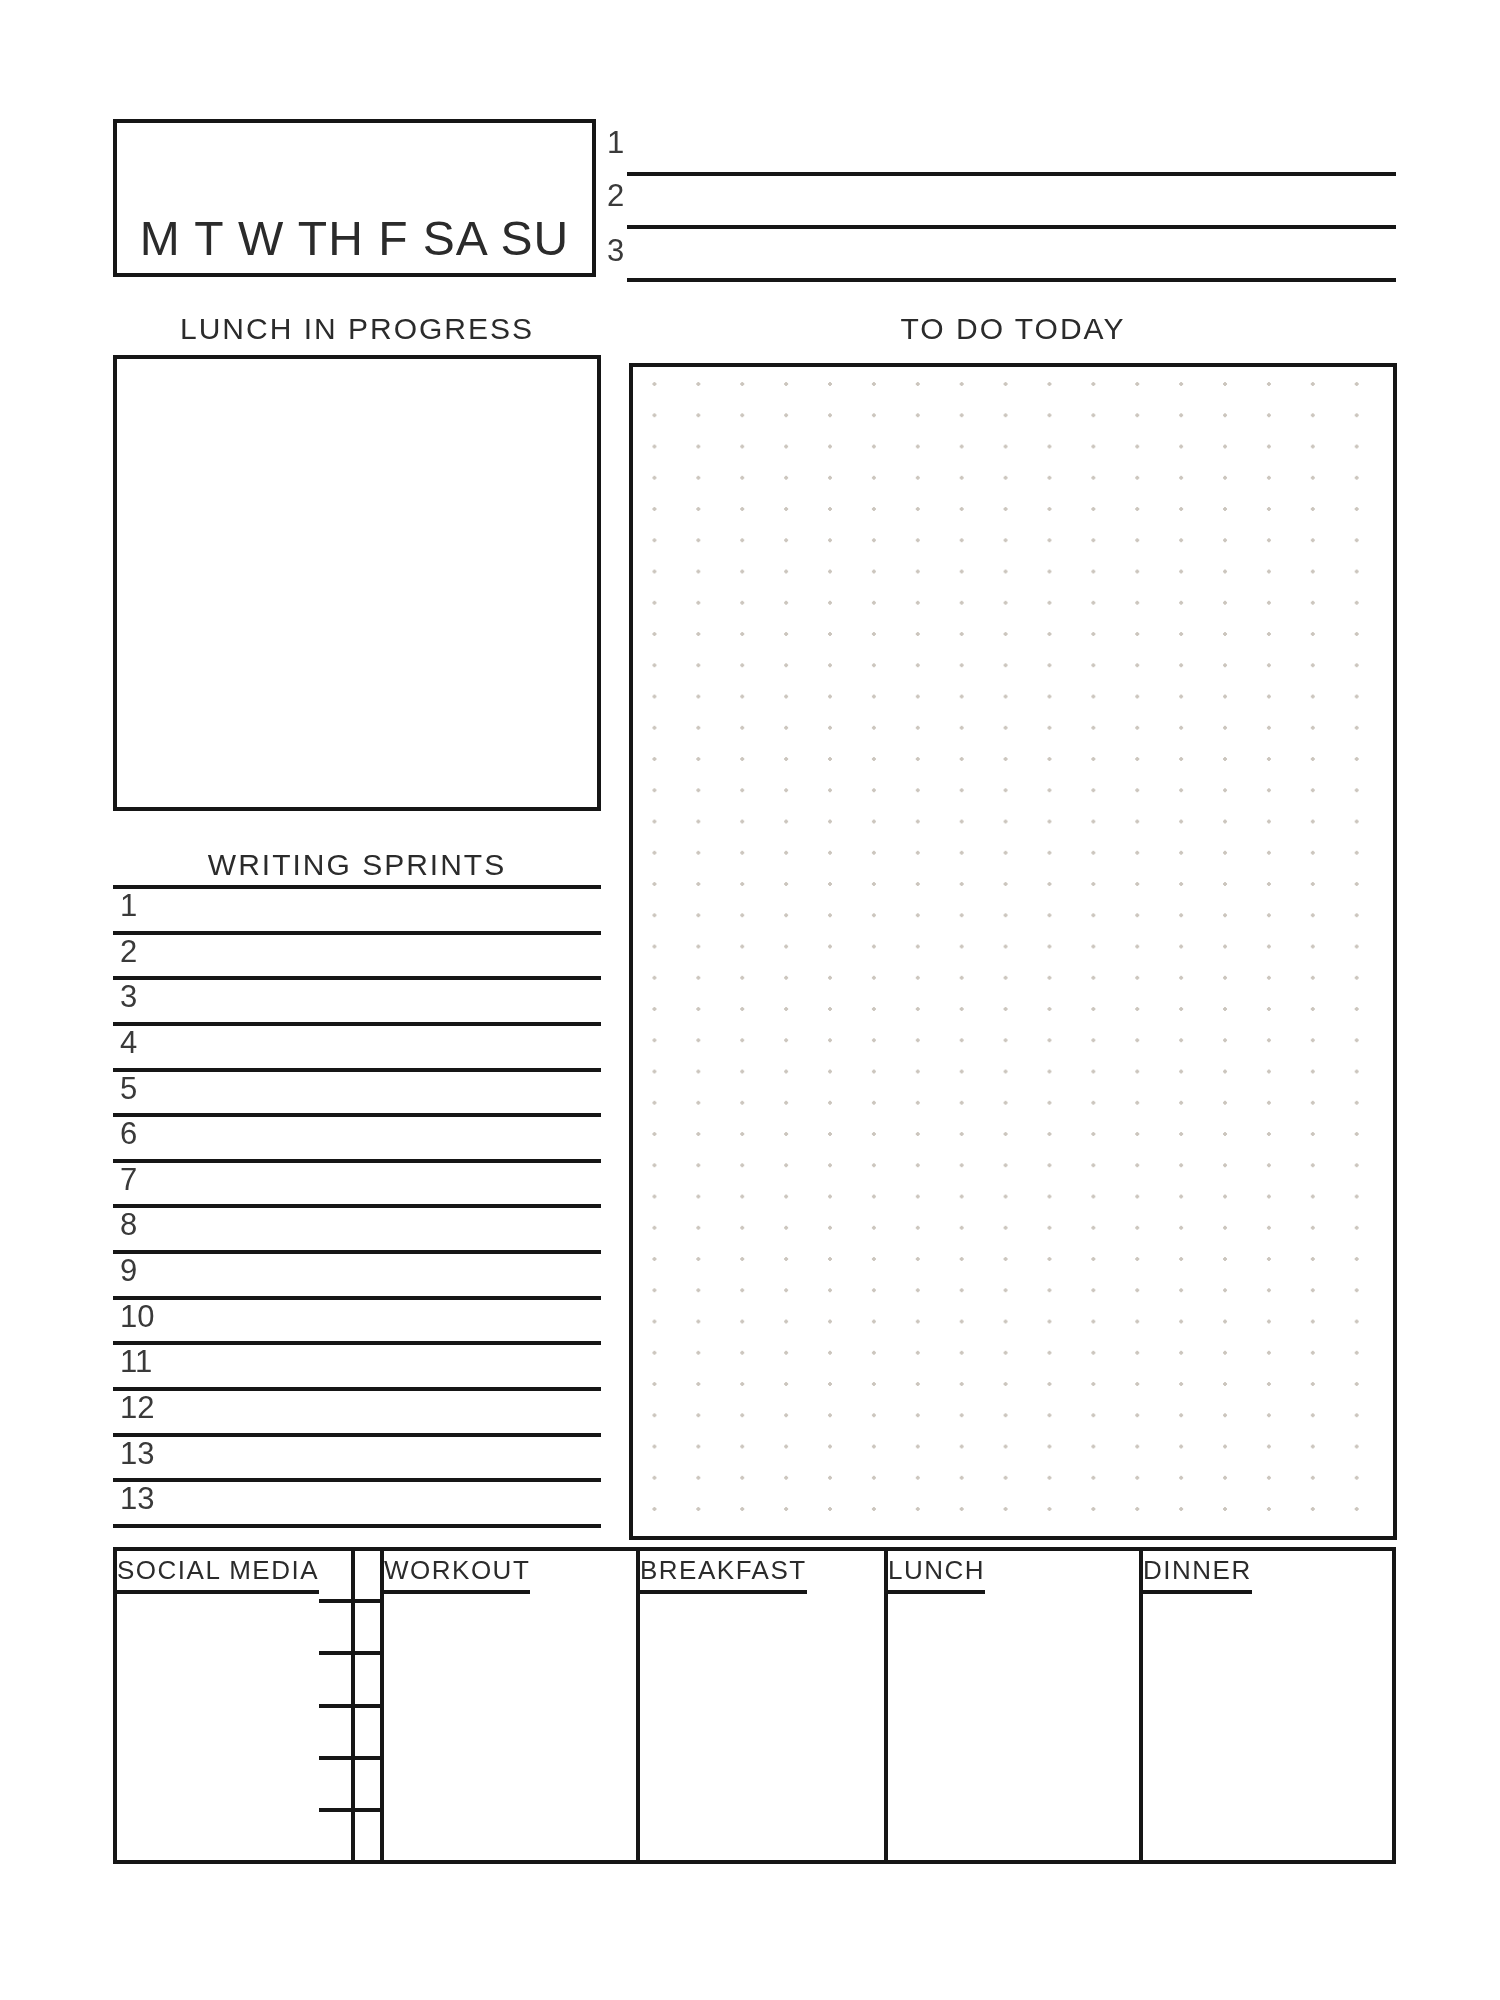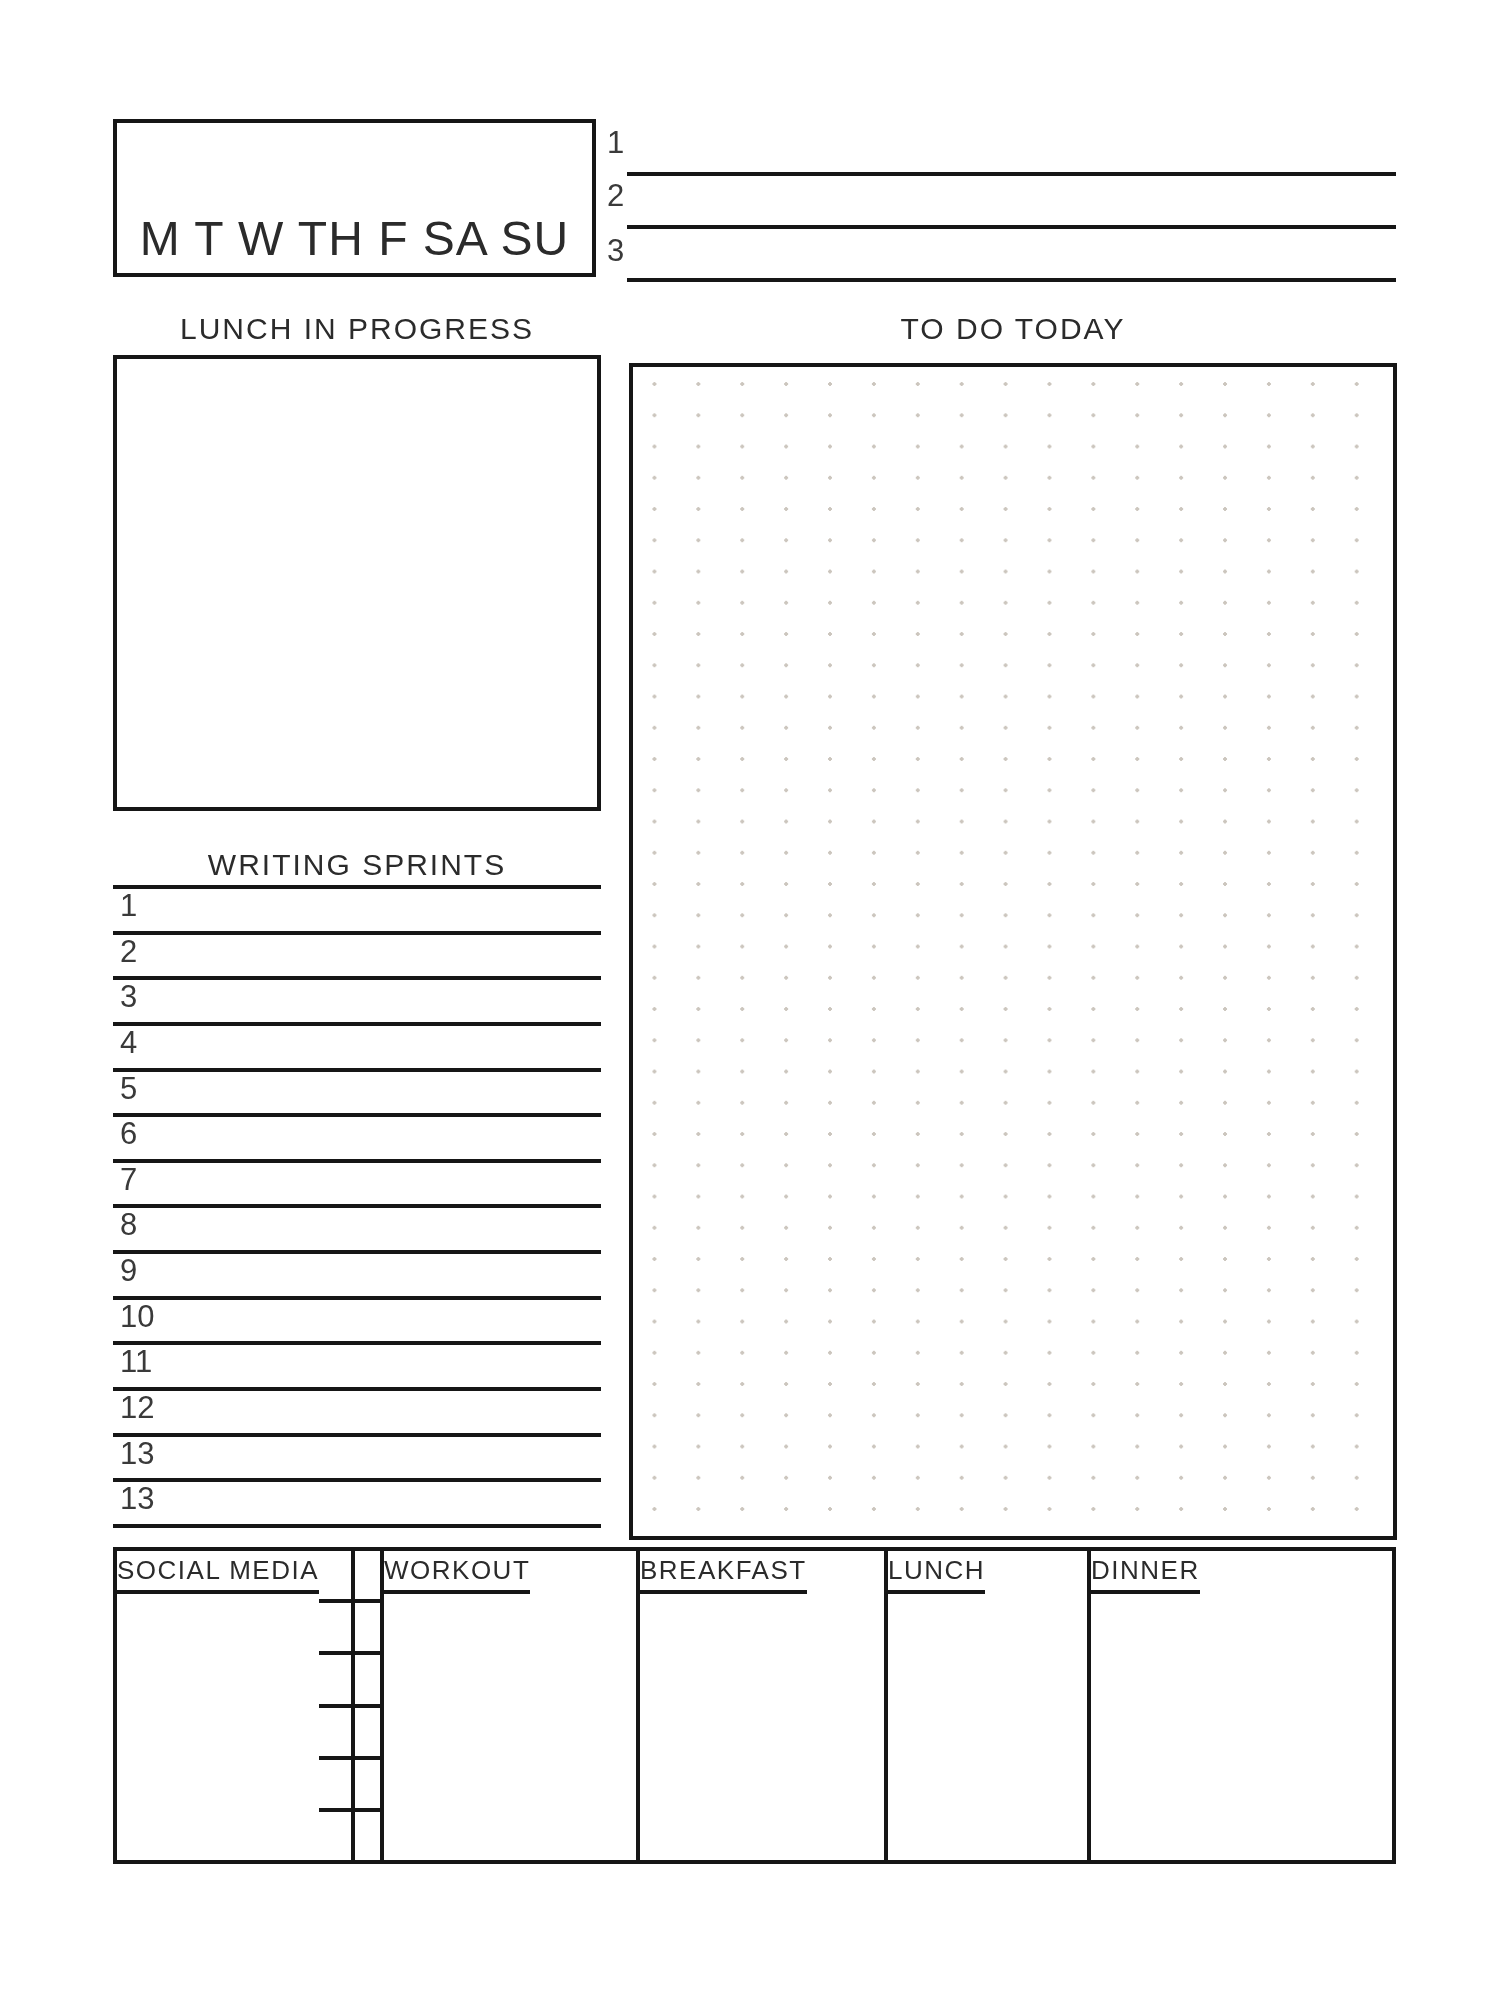--- a/index.html
+++ b/index.html
@@ -55,21 +55,21 @@
     position:absolute;left:629px;top:363px;width:768px;height:1177px;
     border:4px solid var(--line);box-sizing:border-box;
   }
   
   .btable{
     position:absolute;left:113px;top:1547px;width:1283px;height:317px;
     border:4px solid var(--line);box-sizing:border-box;display:flex;
   }
   .bt-col{box-sizing:border-box;display:flex;flex-direction:row;}
   .bt-col + .bt-col{border-left:4px solid var(--line);}
-  .c0{width:263px}.c1{width:256px}.c2{width:248px}.c3{width:203px}.c4{flex:1}
+  .c0{width:263px}.c1{width:256px}.c2{width:248px}.c3{width:255px}.c4{flex:1}
   .bt-header{
     height:43px;flex:0 0 auto;border-bottom:4px solid var(--line);box-sizing:border-box;
     display:flex;align-items:center;justify-content:center;
     font-size:26px;letter-spacing:1.5px;color:var(--title);white-space:nowrap;
   }
   .bt-body{flex:1;}
   .sm-body{flex:1;display:flex;flex-direction:column;}
   .sm-row{flex:1;display:flex;box-sizing:border-box;}
   .sm-row:not(:last-child){border-bottom:4px solid var(--line);}
   .sm-cell{flex:1;}

